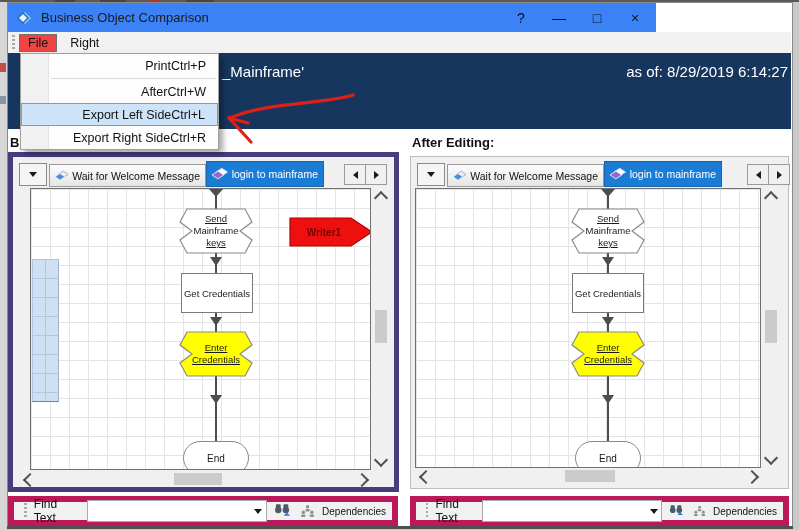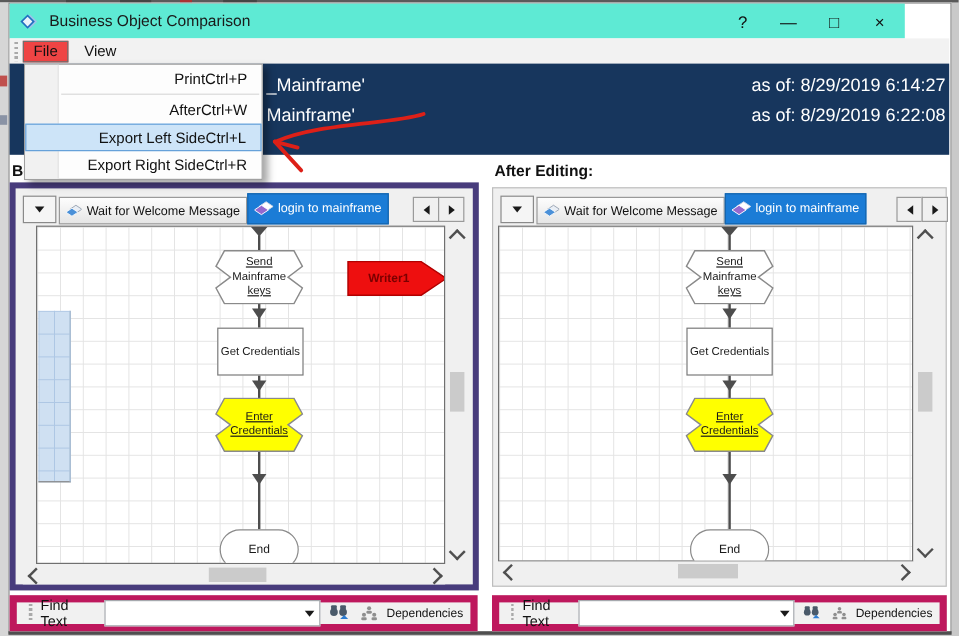--- a/index.html
+++ b/index.html
@@ -6,21 +6,21 @@
   .screen{position:relative;width:799px;height:530px;overflow:hidden;
           font-family:"Liberation Sans",sans-serif;background:#c9c9c9;}
   
   .top-strip{position:absolute;left:0;top:0;width:799px;height:2px;background:#5a5a5a;}
   .frag{position:absolute;}
   .left-strip{position:absolute;left:0;top:2px;width:7px;height:528px;background:#d6d6d6;}
   
   .win{position:absolute;left:7px;top:2px;width:784px;height:524px;background:#ffffff;border:1px solid #8a8a8a;}
   .bottom-strip{position:absolute;left:7px;top:526px;width:786px;height:3px;background:#4f4f4f;}
   
-  .titlebar{position:absolute;left:8px;top:3px;width:746px;height:29px;background:#5eead4;display:flex;align-items:center;}
+  .titlebar{position:absolute;left:8px;top:3px;width:648px;height:29px;background:#3b82f6;display:flex;align-items:center;}
   .appicon{margin-left:8px;flex:0 0 auto;}
   .title{margin-left:9px;font-size:13px;color:#1a1a1a;}
   .tb-sp{flex:1;}
   .tbb{width:38px;height:28px;display:flex;align-items:center;justify-content:center;
        font-size:14px;color:#111;font-weight:300;cursor:default;}
   .tbb.close{margin-right:2px;}
   
   .menubar{position:absolute;left:8px;top:32px;width:783px;height:21px;background:#f2f2f2;display:flex;align-items:center;}
   .grip{width:3px;height:16px;margin-left:4px;background-image:repeating-linear-gradient(180deg,#a9a9a9 0 2px,transparent 2px 4px);}
   .mi{padding:2px 9px;font-size:12.5px;color:#111;margin-left:4px;}
@@ -126,31 +126,27 @@
     <div class="tb-sp"></div>
     <div class="tbb">?</div>
     <div class="tbb">—</div>
     <div class="tbb">□</div>
     <div class="tbb close">×</div>
   </div>
 
   <div class="menubar">
     <div class="grip"></div>
     <div class="mi open">File</div>
-    <div class="mi">View</div>
+    <div class="mi">Right</div>
   </div>
 
   <div class="navy">
     <div class="nrow">
       <span class="nleft">_Mainframe'</span>
       <span class="nright">as of: 8/29/2019 6:14:27</span>
-    </div>
-    <div class="nrow">
-      <span class="nleft">Mainframe'</span>
-      <span class="nright">as of: 8/29/2019 6:22:08</span>
     </div>
   </div>
 
   <div class="plabel" style="left:10px;">Before Editing:</div>
   <div class="plabel" style="left:412px;">After Editing:</div>
 
   <div class="panel panel-left">
     <div class="ddbtn">
         <i class="tri-d"></i>
       </div>

